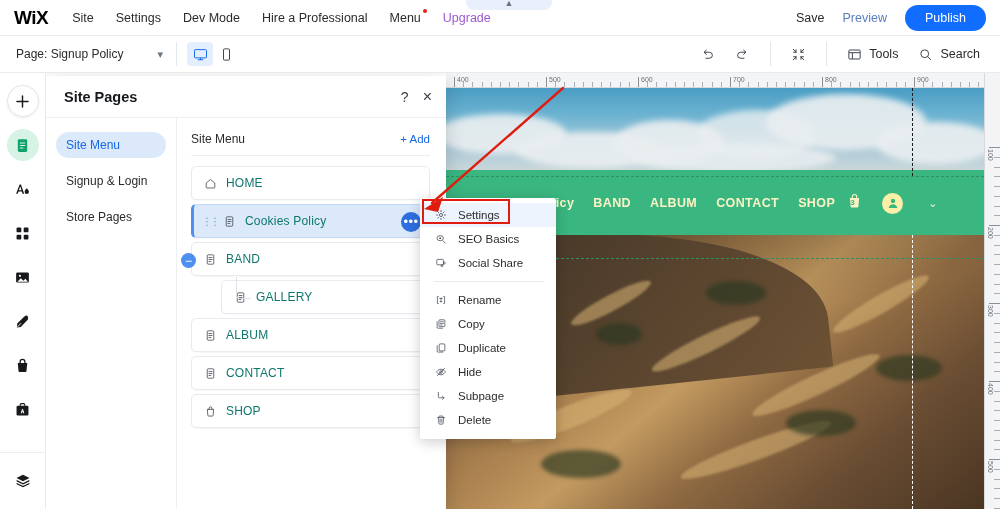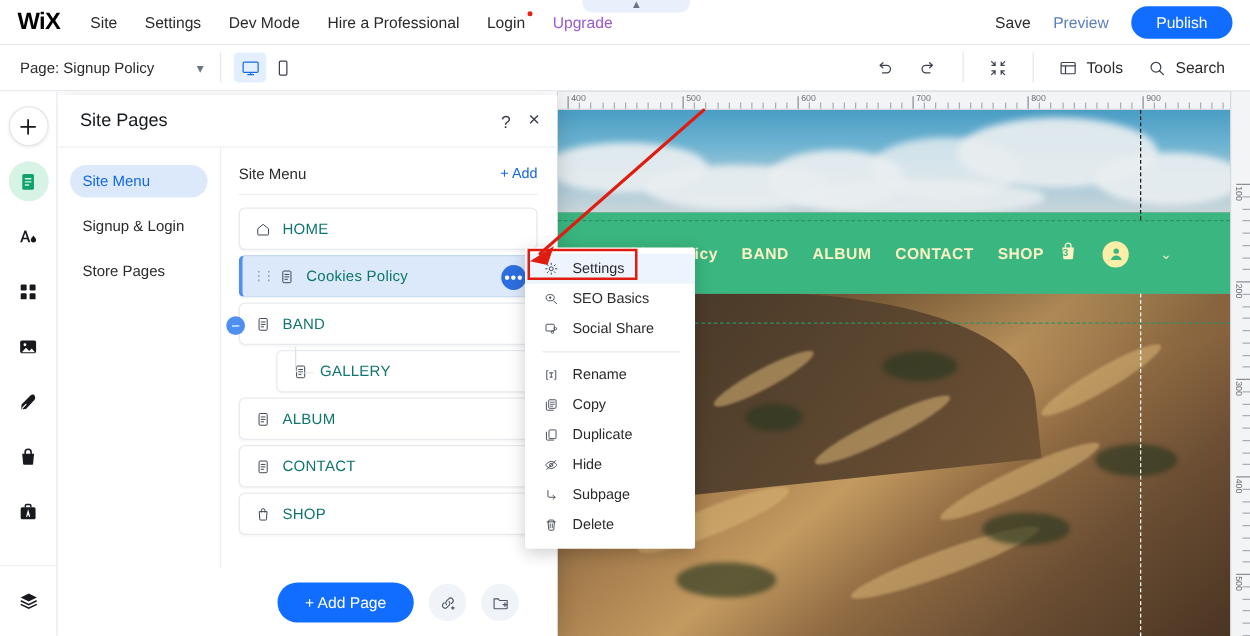--- a/index.html
+++ b/index.html
@@ -170,21 +170,21 @@
   
   .panel {
     position: absolute; left: 46px; top: 76px; width: 400px; height: 433px;
     background: #fff; box-shadow: 0 4px 18px rgba(0,0,0,.16);
     z-index: 25; display: flex; flex-direction: column;
   }
   .panel-head {
     height: 42px; display: flex; align-items: center; padding: 0 14px 0 18px;
     border-bottom: 1px solid #edeff2; flex: 0 0 42px;
   }
-  .panel-title { font-size: 14.5px; font-weight: normal; color: #15181c; }
+  .panel-title { font-size: 14.5px; font-weight: bold; color: #15181c; }
   .panel-actions { margin-left: auto; display: flex; align-items: center; gap: 14px; }
   .panel-ic { color: #3b424d; cursor: pointer; font-size: 14px; line-height: 1; }
   .panel-body { flex: 1; display: flex; min-height: 0; }
   .panel-nav {
     width: 131px; padding: 14px 10px 0 10px; border-right: 1px solid #edeff2;
     flex: 0 0 131px;
   }
   .pnav-item {
     font-size: 12px; color: #2b2b2b; padding: 6px 10px; border-radius: 14px;
     margin-bottom: 10px; cursor: pointer; white-space: nowrap;
@@ -265,21 +265,21 @@
 <div id="app">
 
   <div class="topbar">
     <div class="wix-logo">WiX</div>
     <div class="topnav">
       <div class="topnav-item">Site</div>
       <div class="topnav-item">Settings</div>
       <div class="topnav-item">Dev Mode</div>
       <div class="topnav-item">Hire a Professional</div>
       <div class="topnav-item">
-        <span>Login</span>
+        <span>Menu</span>
         <span class="notif-dot"></span>
       </div>
       <div class="topnav-item upgrade">Upgrade</div>
     </div>
     <div class="top-right">
       <div class="top-save">Save</div>
       <div class="top-preview">Preview</div>
       <button class="publish-btn">Publish</button>
     </div>
     <div class="top-center-tab">
@@ -675,36 +675,20 @@
                 <path d="M5.2 6.6h9.6l-.7 9.5a1 1 0 0 1-1 .9H6.9a1 1 0 0 1-1-.9l-.7-9.5z" stroke="#3b424d" stroke-width="1.2" stroke-linejoin="round"></path>
                 <path d="M7.8 7.2V5.1a2.2 2.2 0 0 1 4.4 0v2.1" stroke="#3b424d" stroke-width="1.2" stroke-linecap="round"></path>
               </svg>
             </span>
             <span class="row-label">SHOP</span>
           </div>
         </div>
       </div>
     </div>
 
-    <div class="panel-foot">
-      <button class="add-page-btn">+ Add Page</button>
-      <div class="round-btn">
-        <svg width="15" height="15" viewBox="0 0 20 20" fill="none">
-          <path d="M8.4 11.6a2.8 2.8 0 0 1 0-4l2.2-2.2a2.8 2.8 0 0 1 4 4l-1 1" stroke="#4b5563" stroke-width="1.2" stroke-linecap="round"></path>
-          <path d="M11 8.4a2.8 2.8 0 0 1 0 4l-2.2 2.2a2.8 2.8 0 0 1-4-4l1-1" stroke="#4b5563" stroke-width="1.2" stroke-linecap="round"></path>
-          <path d="M15 13.6v3M13.5 15.1h3" stroke="#4b5563" stroke-width="1.2" stroke-linecap="round"></path>
-        </svg>
-      </div>
-      <div class="round-btn">
-        <svg width="15" height="15" viewBox="0 0 20 20" fill="none">
-          <path d="M3 5.5h4.6l1.3 1.7H17v8a.8.8 0 0 1-.8.8H3.8a.8.8 0 0 1-.8-.8V5.5z" stroke="#4b5563" stroke-width="1.2" stroke-linejoin="round"></path>
-          <path d="M14.6 9.6v4M12.6 11.6h4" stroke="#4b5563" stroke-width="1.2" stroke-linecap="round"></path>
-        </svg>
-      </div>
-    </div>
   </div>
 
   <div class="ctxmenu">
     <div class="ctx-item highlight">
       <span class="ctx-ic">
         <svg width="12" height="12" viewBox="0 0 20 20" fill="none">
           <circle cx="10" cy="10" r="2.6" stroke="#3b424d" stroke-width="1.3"></circle>
           <path d="M10 2.6v1.8M10 15.6v1.8M17.4 10h-1.8M4.4 10H2.6M15.2 4.8l-1.3 1.3M6.1 13.9l-1.3 1.3M15.2 15.2l-1.3-1.3M6.1 6.1 4.8 4.8" stroke="#3b424d" stroke-width="1.3" stroke-linecap="round"></path>
         </svg>
       </span>

